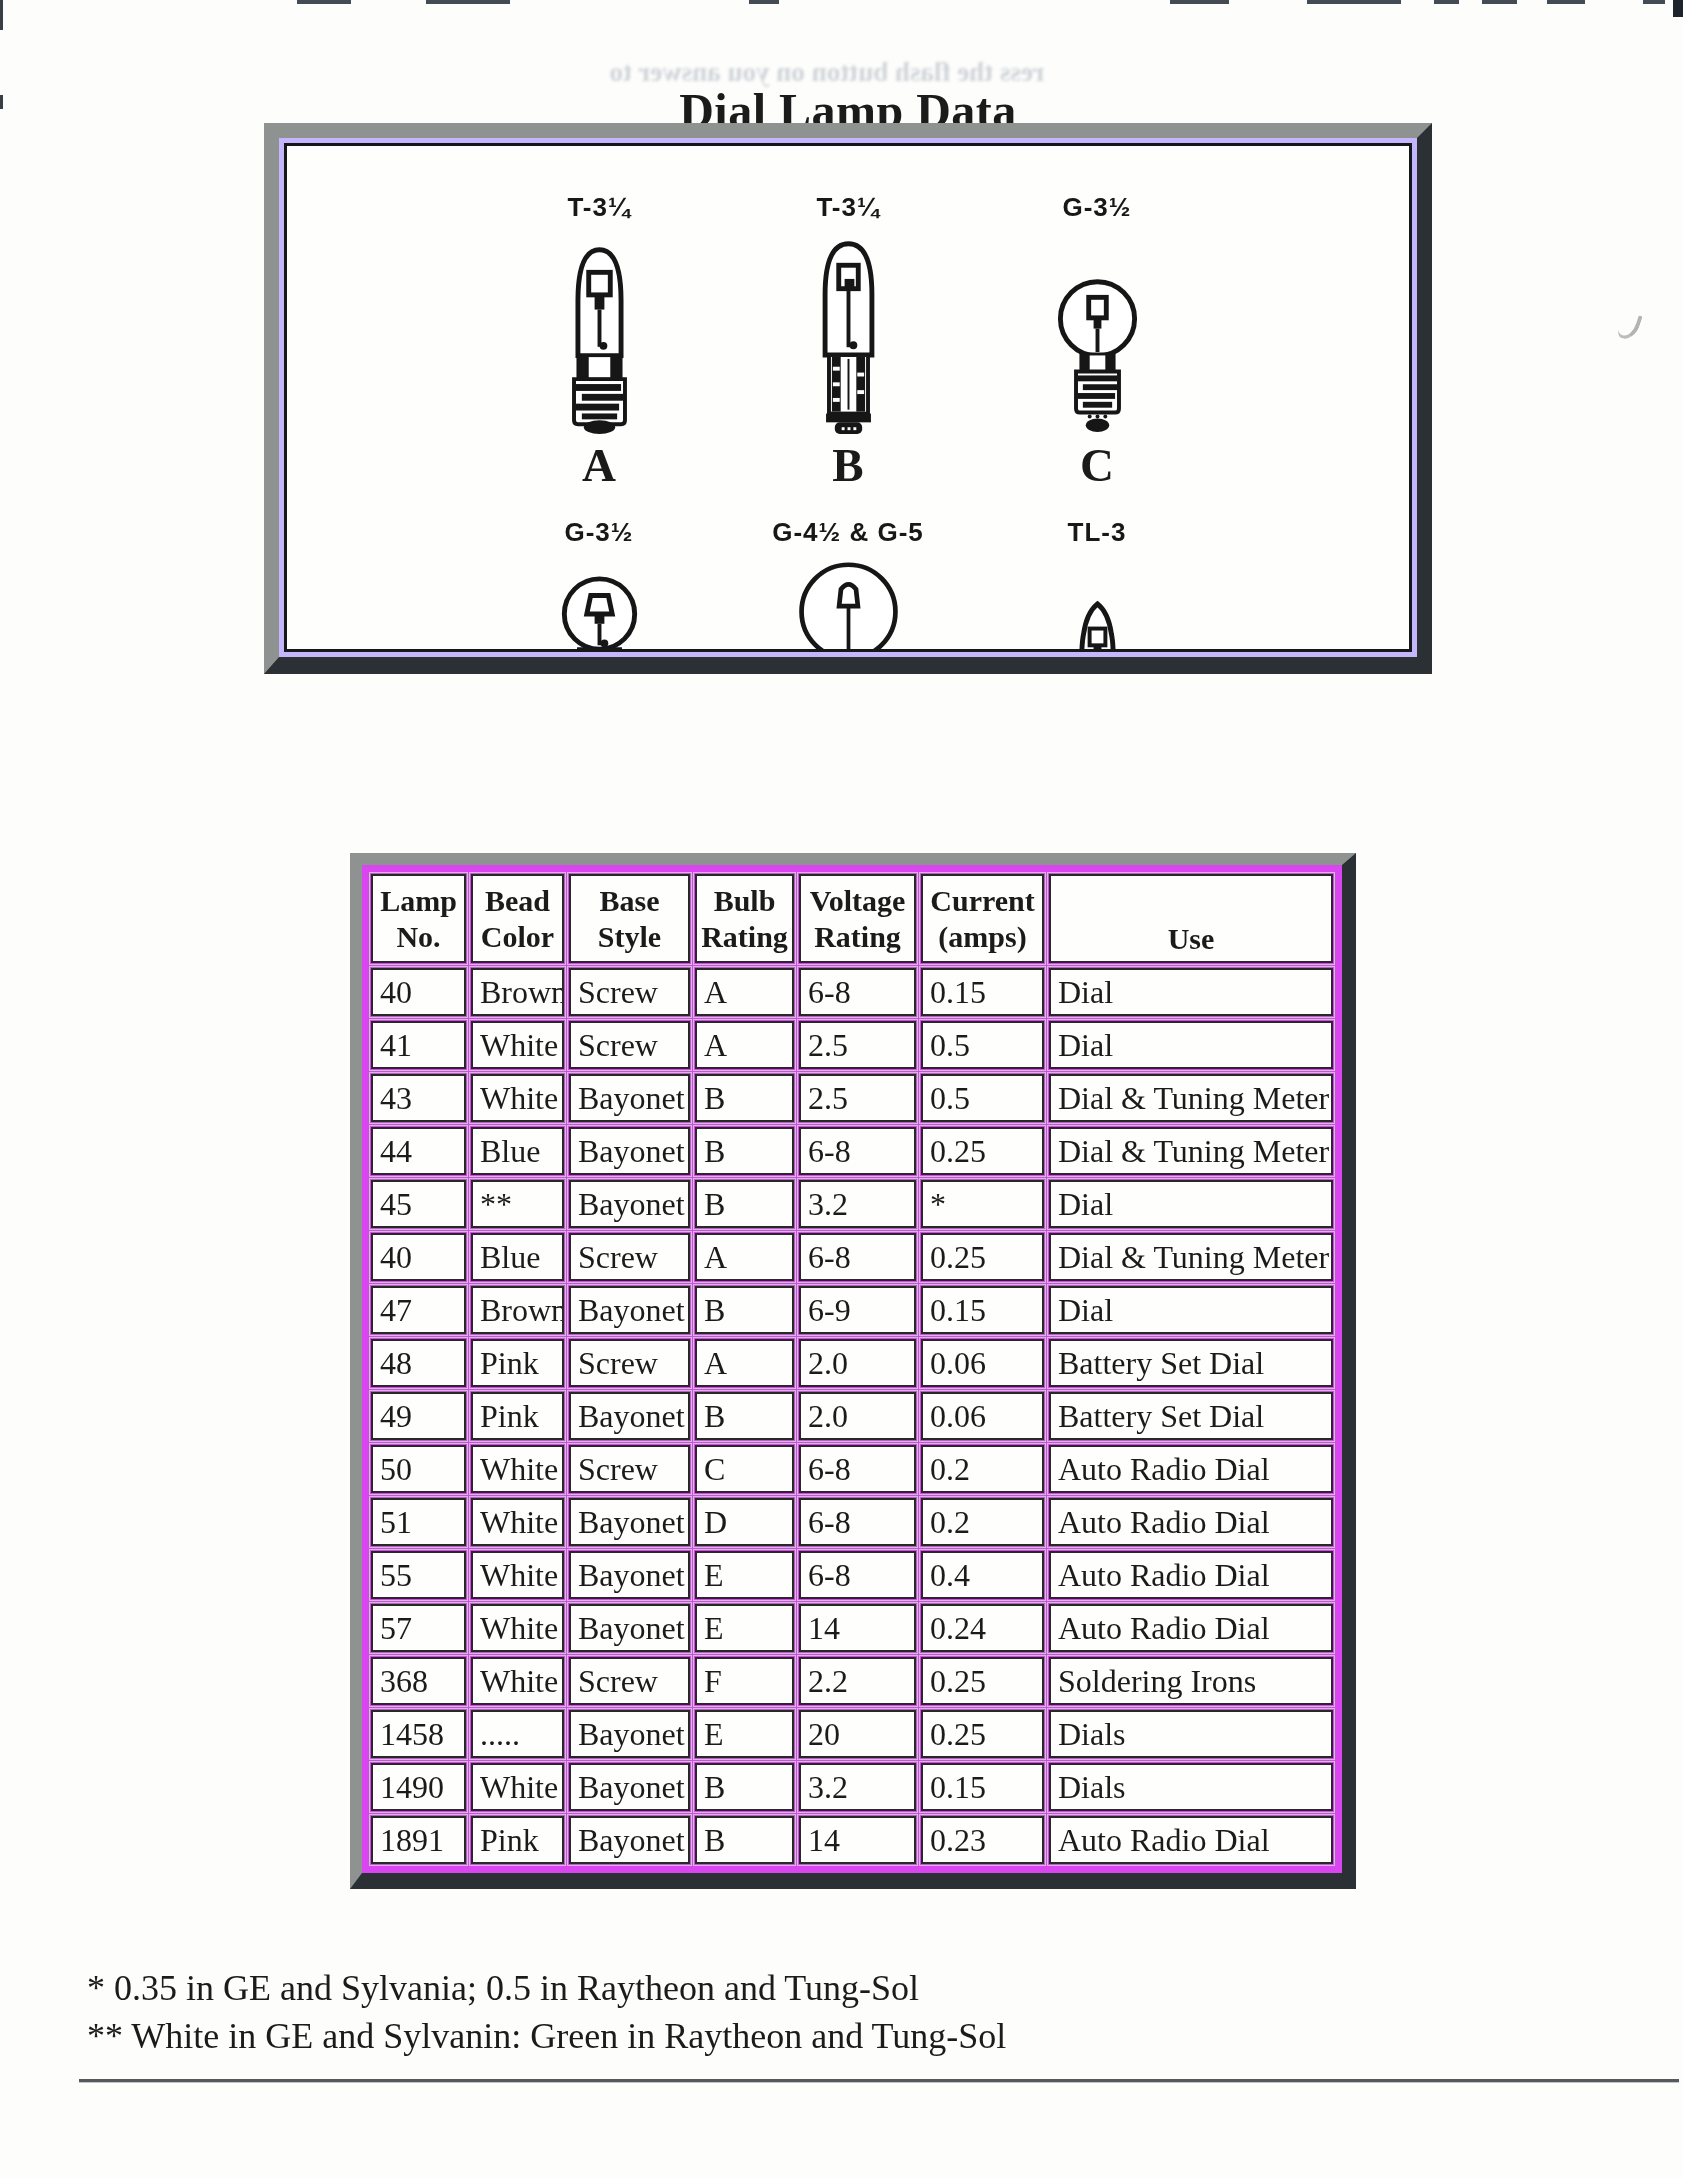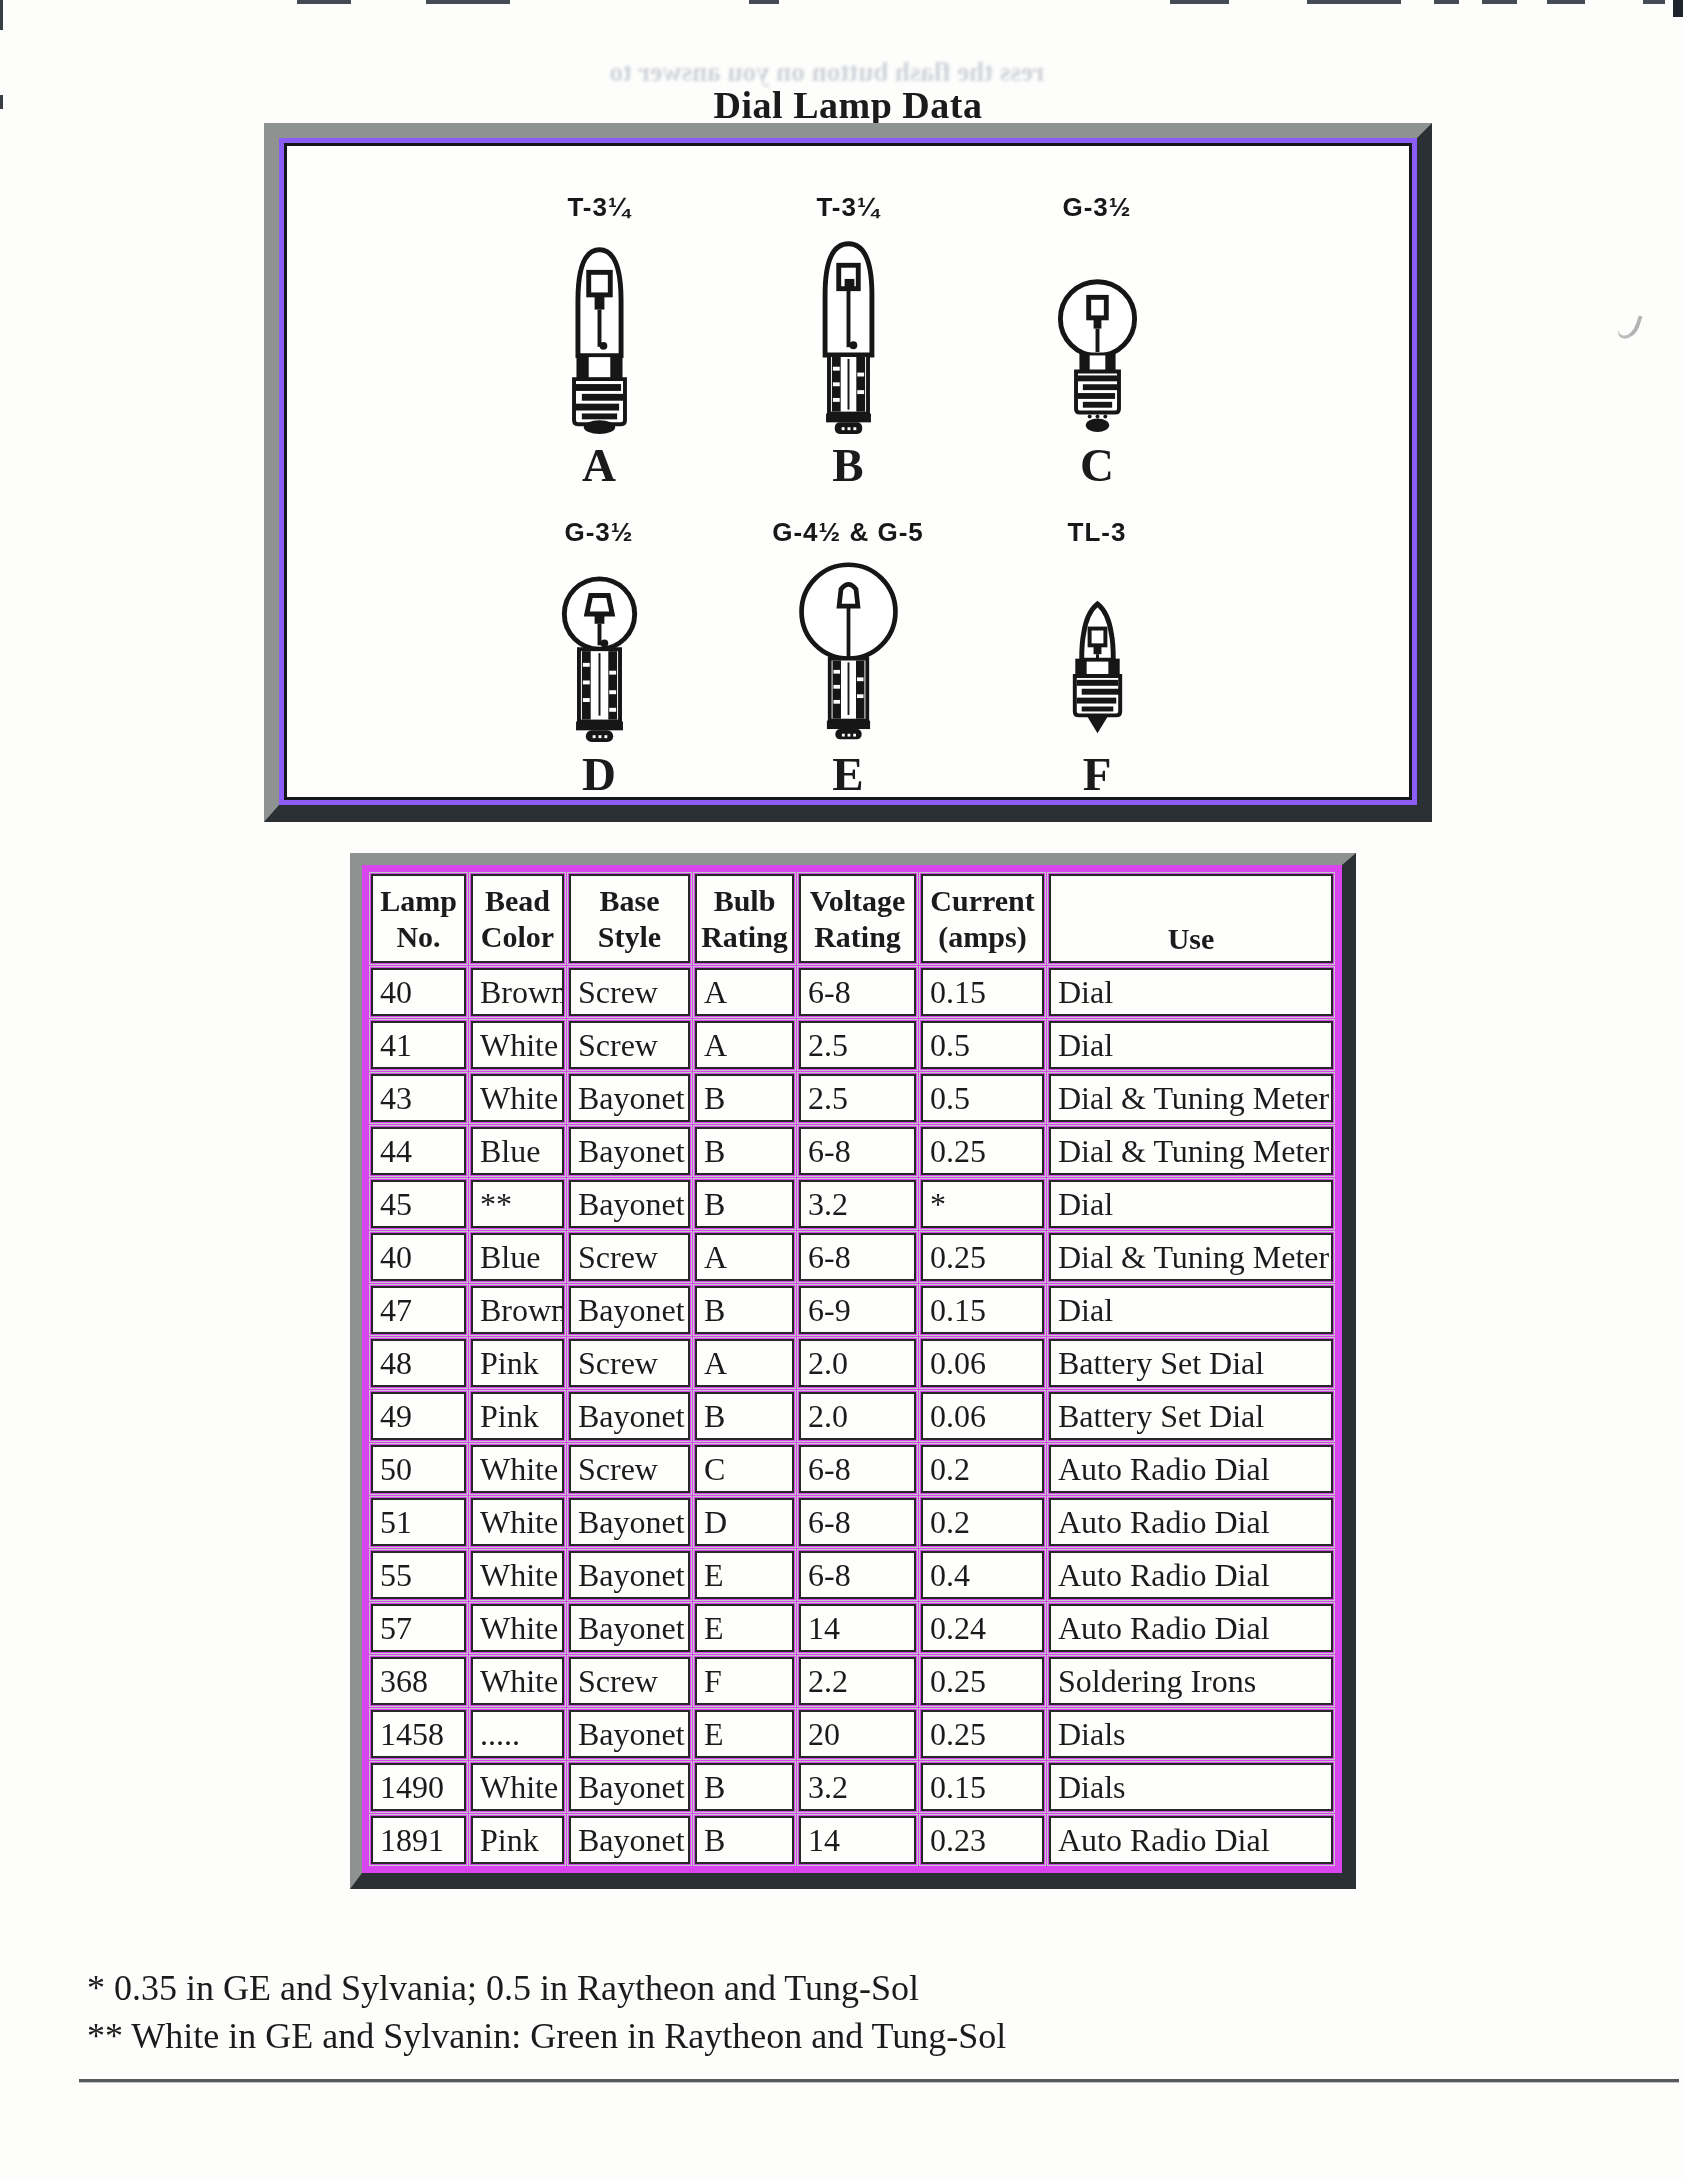--- a/index.html
+++ b/index.html
@@ -18,26 +18,26 @@
     border-radius:0 0 70% 30%;transform:rotate(18deg);opacity:.65;
   }
   .bleedthrough{
     position:absolute;top:57px;left:436px;width:782px;text-align:center;
     font-size:27px;font-weight:bold;color:#8f98a5;opacity:.42;
     transform:scaleX(-1);filter:blur(1.4px);
   }
   
   .page-title{
     position:absolute;top:83px;left:264px;width:1168px;text-align:center;
-    font-size:38px;font-weight:700;letter-spacing:0.5px;
+    font-size:48px;font-weight:700;letter-spacing:0.5px;
   }
   
   .figure-box{
-    position:absolute;left:264px;top:123px;width:1168px;height:699px;
-    box-sizing:border-box;background:#8b5cf6;
+    position:absolute;left:264px;top:123px;width:1168px;height:551px;
+    box-sizing:border-box;background:#c4b5fd;
     border-style:solid;border-width:15px 15px 17px 15px;
     border-color:#8e9392 #2b3034 #2b3034 #8e9392;
   }
   .figure-inner{
     position:absolute;left:5px;top:5px;right:5px;bottom:5px;
     border:3px solid #15181a;background:#fefefd;overflow:hidden;
   }
   .bulb-row{display:flex;justify-content:center;}
   .bulb-row1{margin-top:44px;}
   .bulb-row2{margin-top:26px;}

